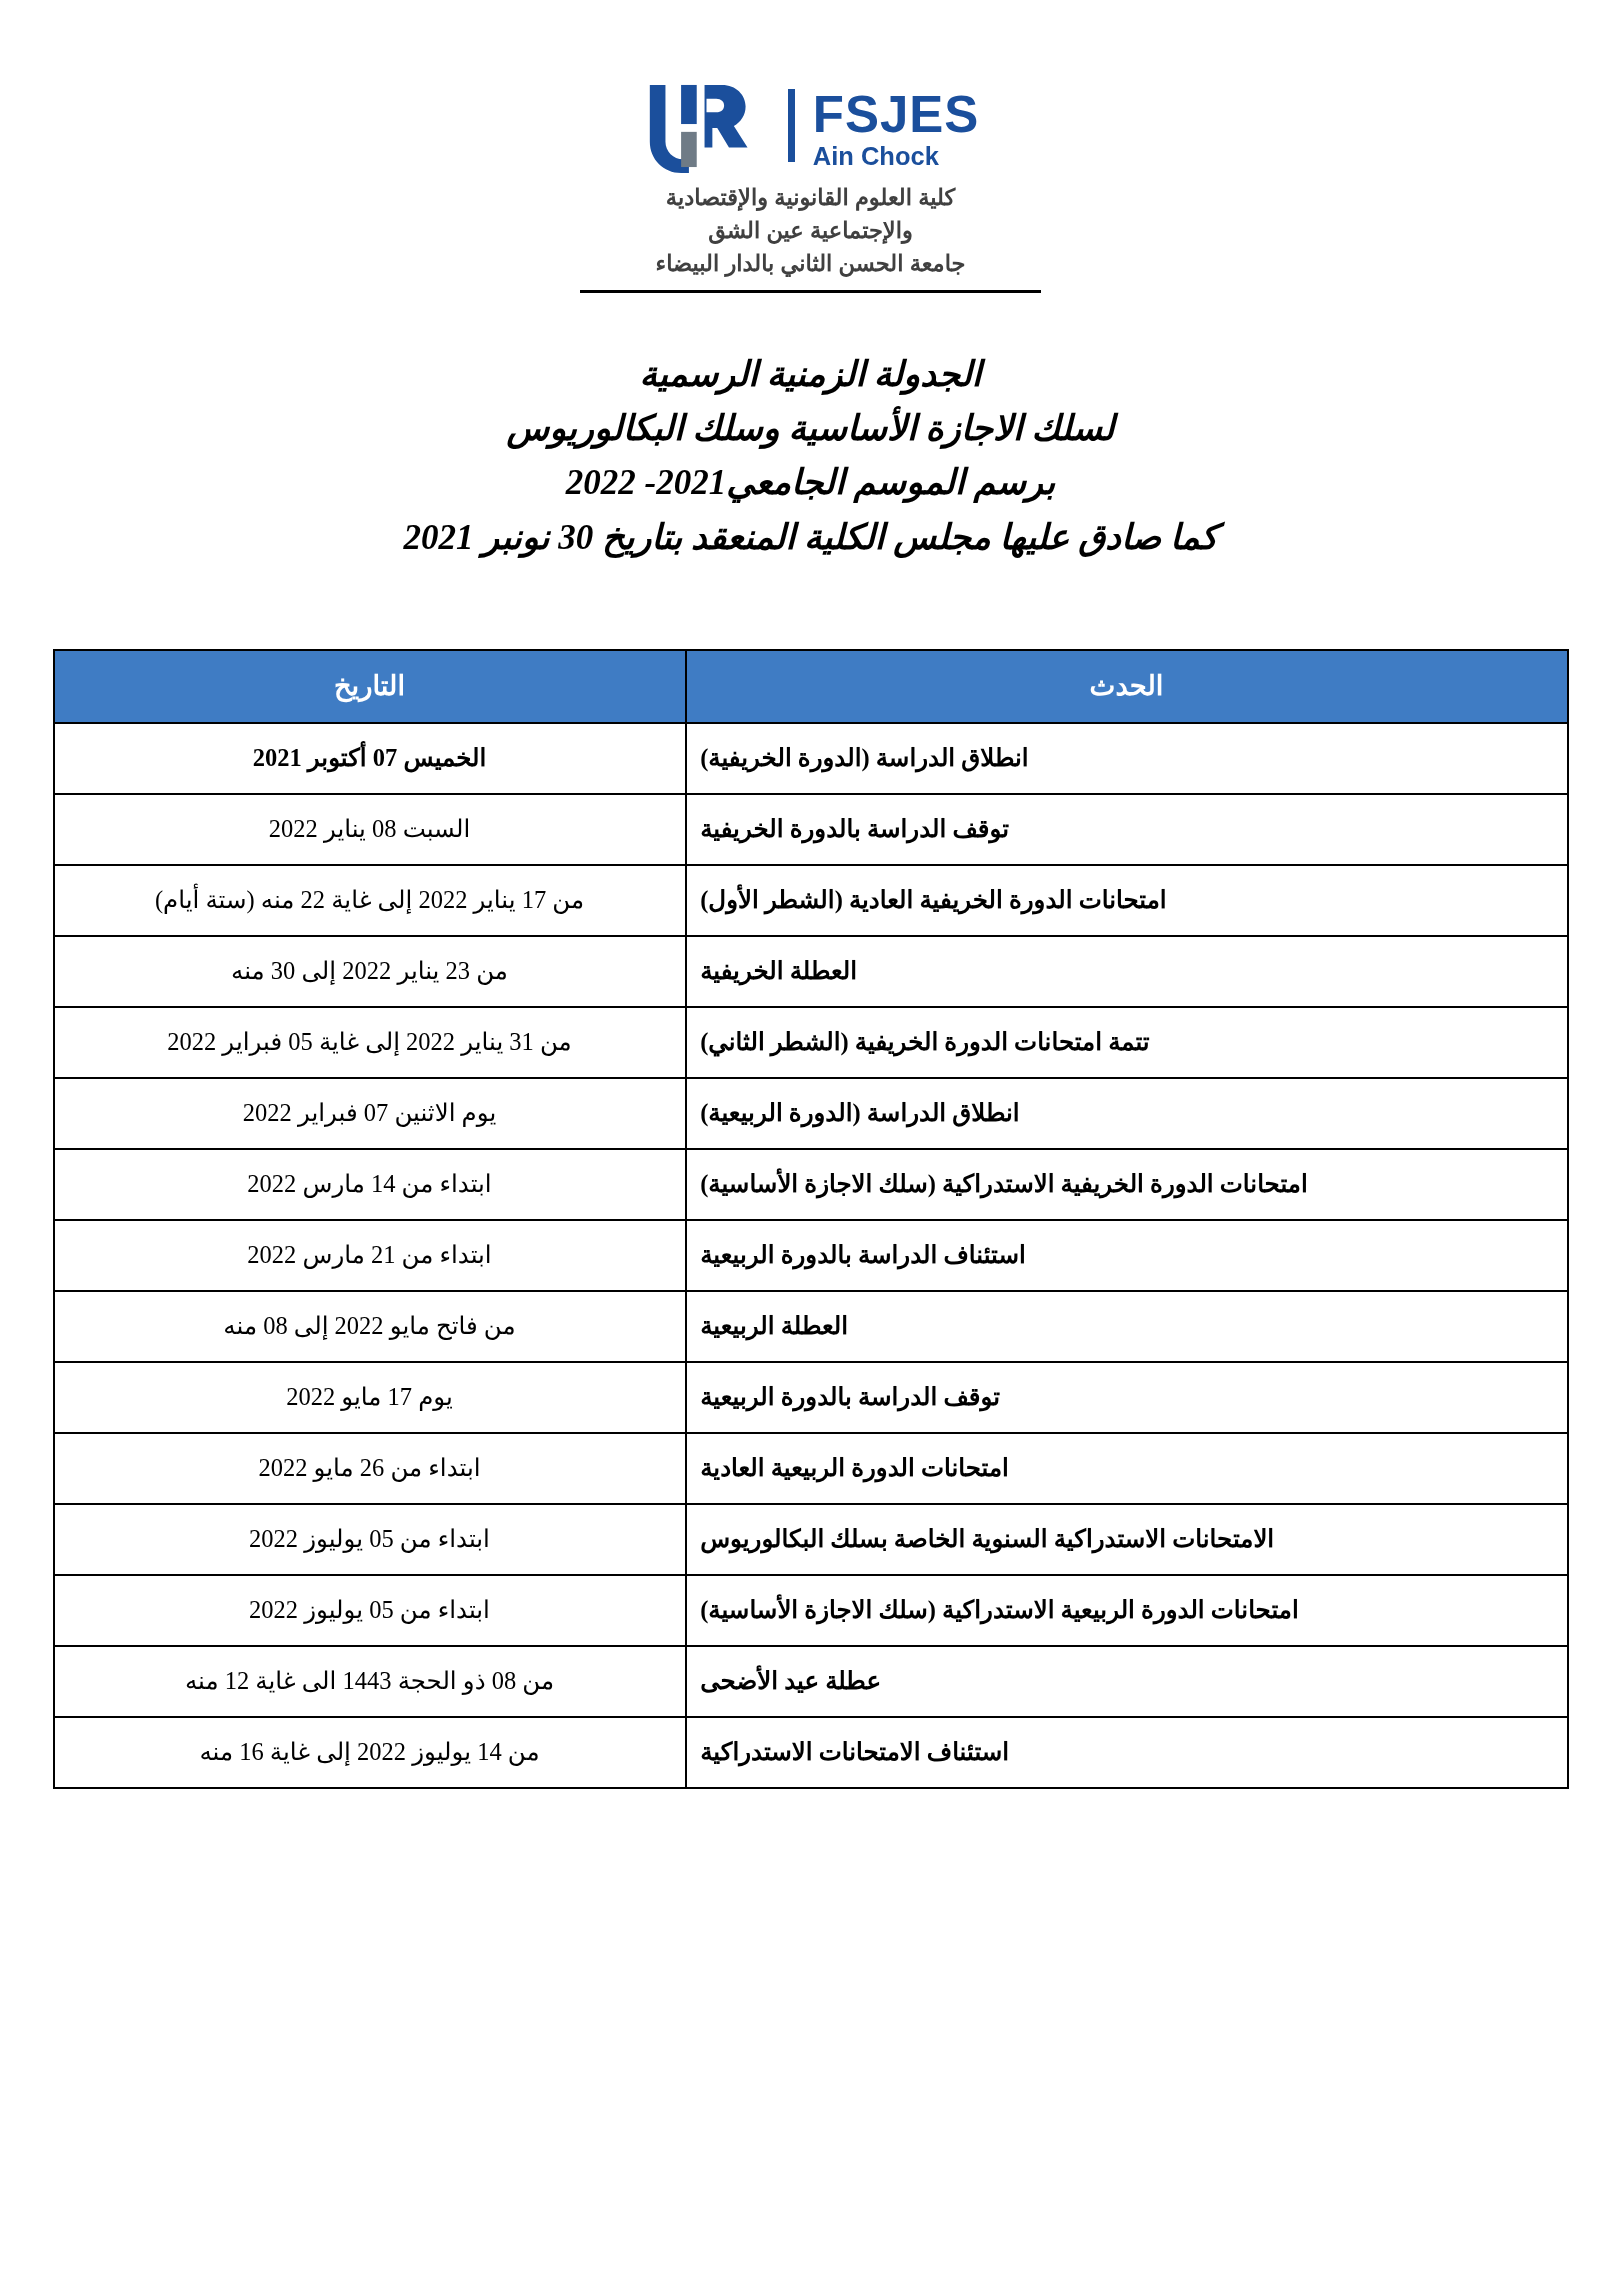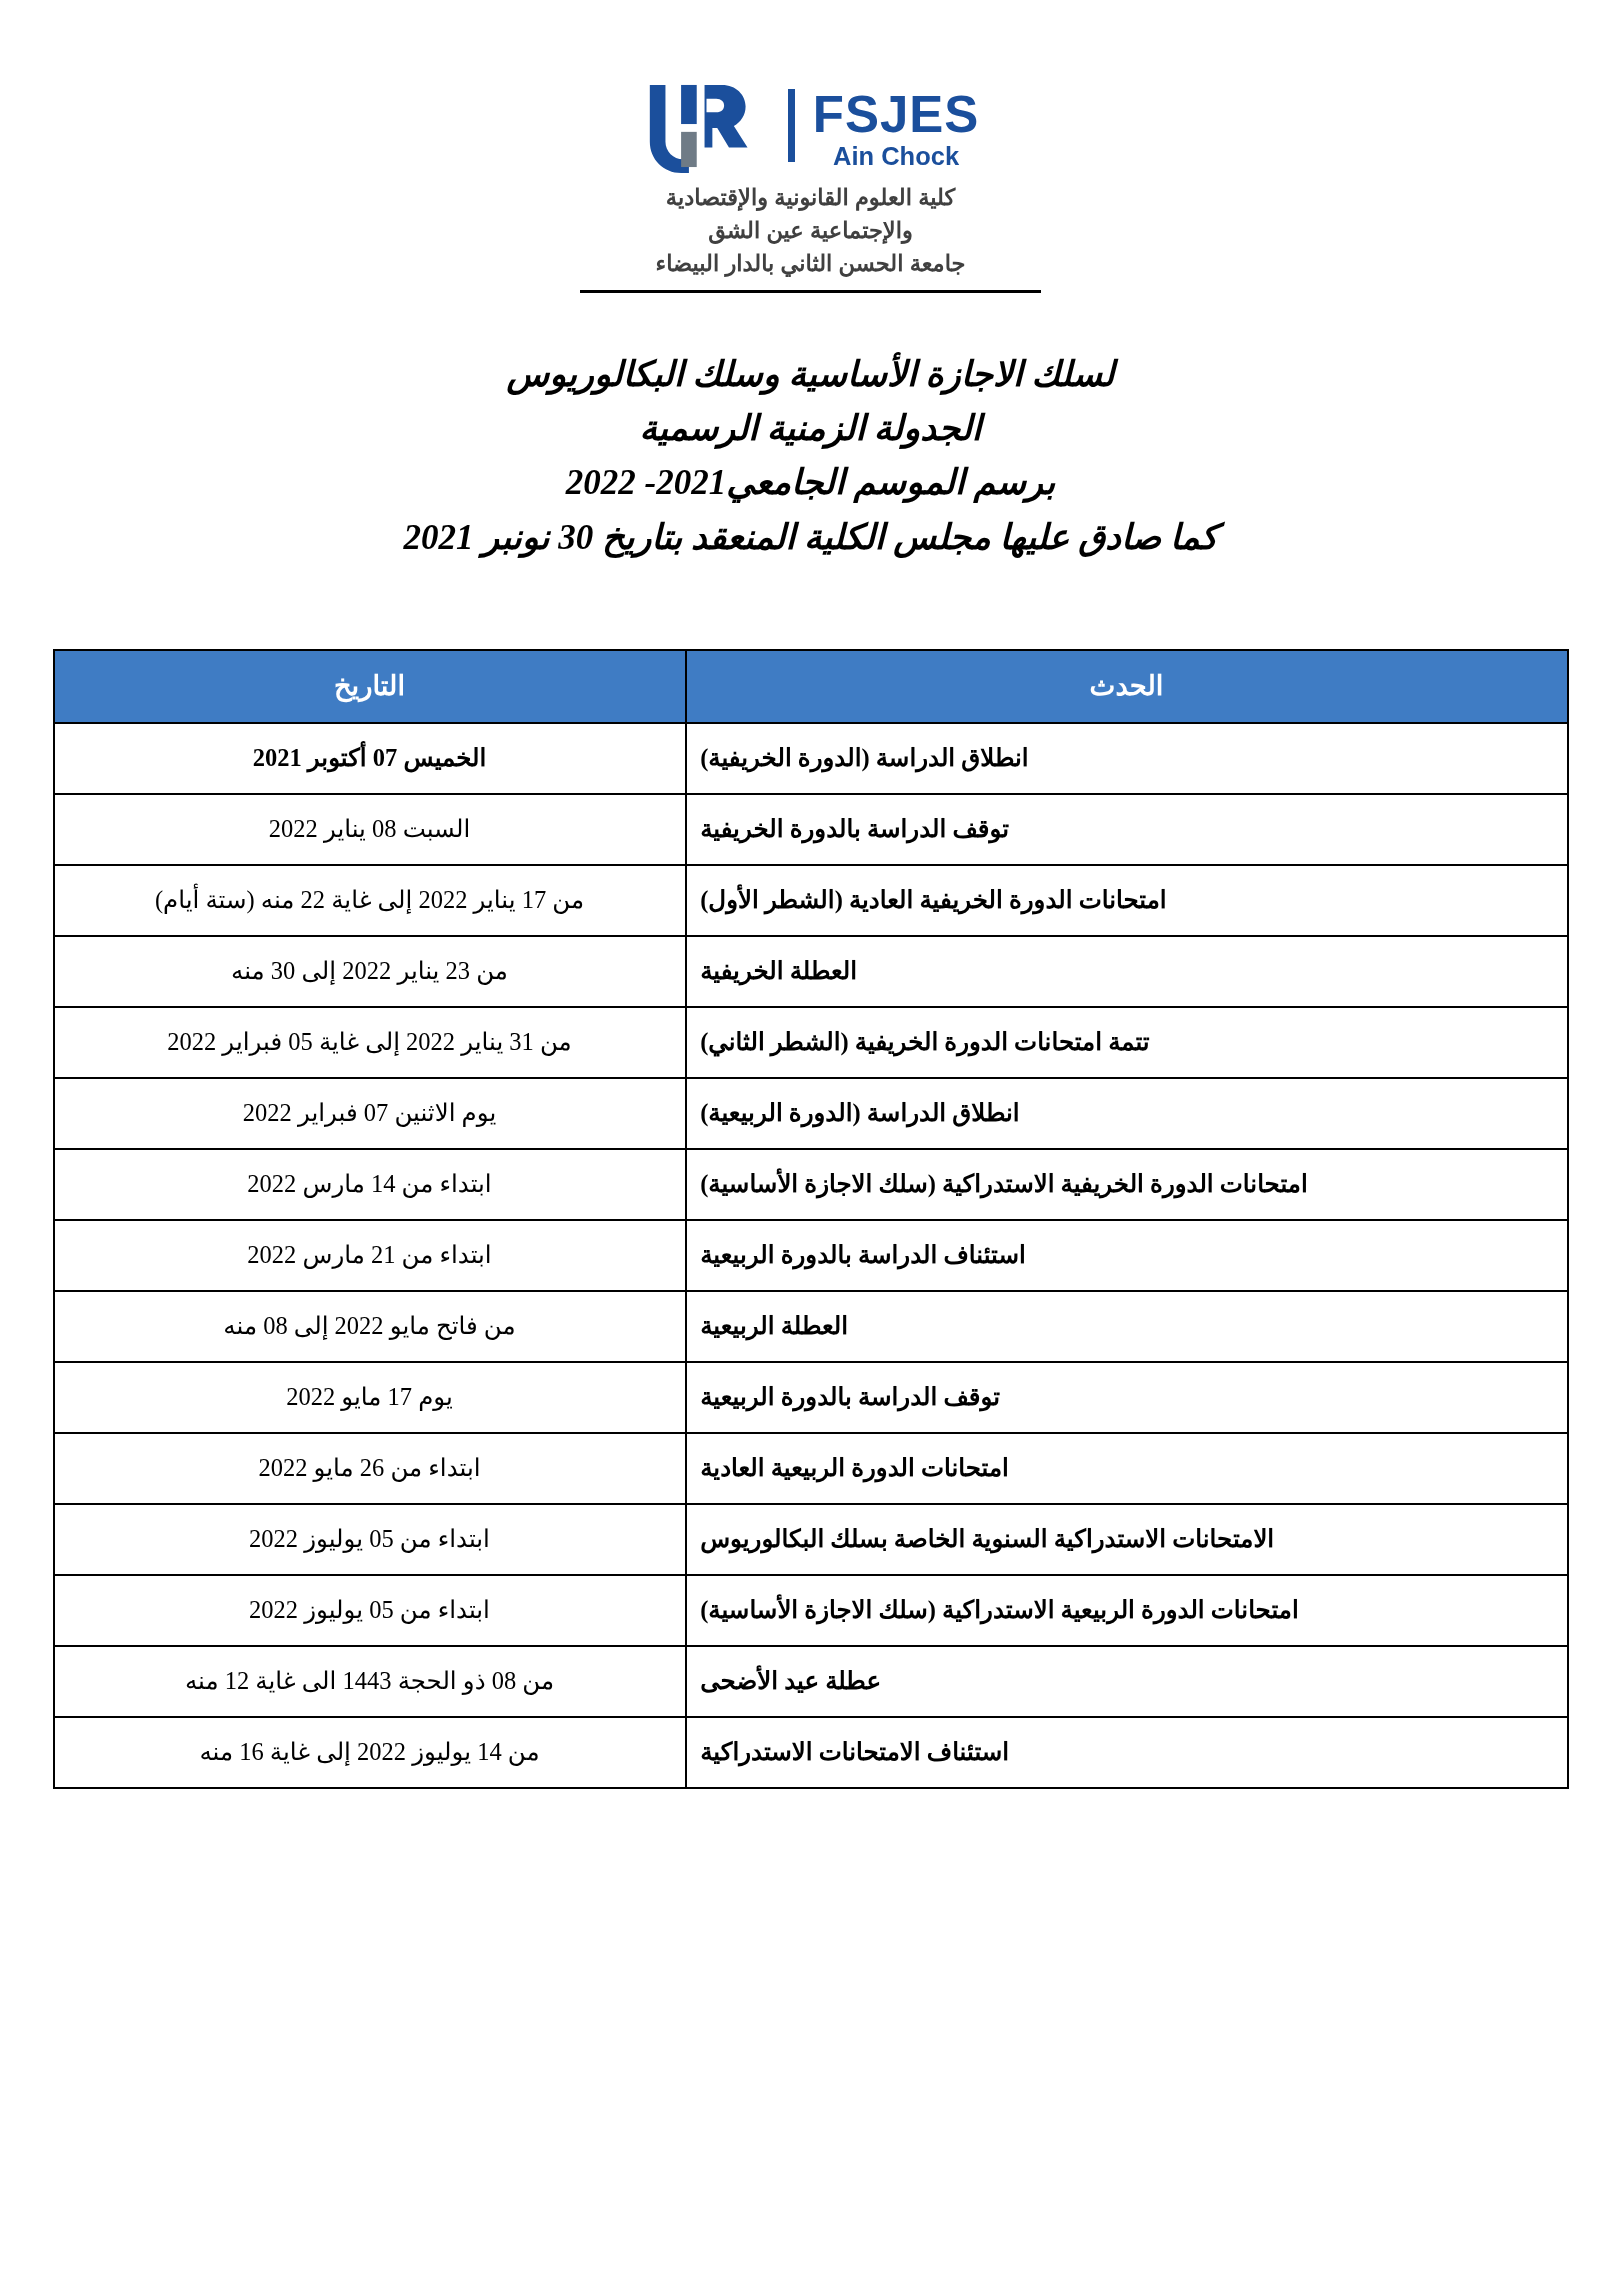--- a/index.html
+++ b/index.html
@@ -40,21 +40,21 @@
     height: 94px;
     position: relative;
   }
   .logo-mark svg { display: block; }
   .logo-bar {
     width: 6.9px;
     height: 73px;
     background: #1b4f9c;
   }
   .logo-text {
-    text-align: center;
+    text-align: left;
     line-height: 1;
     margin-top: 8px;
   }
   .logo-fsjes {
     font-family: "Liberation Sans", sans-serif;
     font-weight: bold;
     font-size: 51px;
     letter-spacing: 1px;
     color: #1b4f9c;
   }
@@ -162,22 +162,22 @@
 
     <div class="arabic-inst">
       <div>كلية العلوم  القانونية والإقتصادية</div>
       <div>والإجتماعية عين الشق</div>
       <div>جامعة الحسن الثاني بالدار البيضاء</div>
     </div>
     <div class="rule"></div>
   </div>
 
   <div class="title-block">
+    <div>الجدولة الزمنية الرسمية</div>
     <div>لسلك الاجازة الأساسية وسلك البكالوريوس</div>
-    <div>الجدولة الزمنية الرسمية</div>
     <div>برسم الموسم الجامعي2021- 2022</div>
     <div>كما صادق عليها مجلس الكلية المنعقد بتاريخ 30 نونبر 2021</div>
   </div>
 
   <div class="table-wrap">
     <table class="schedule">
       <colgroup>
         <col class="c-event">
         <col class="c-date">
       </colgroup>

